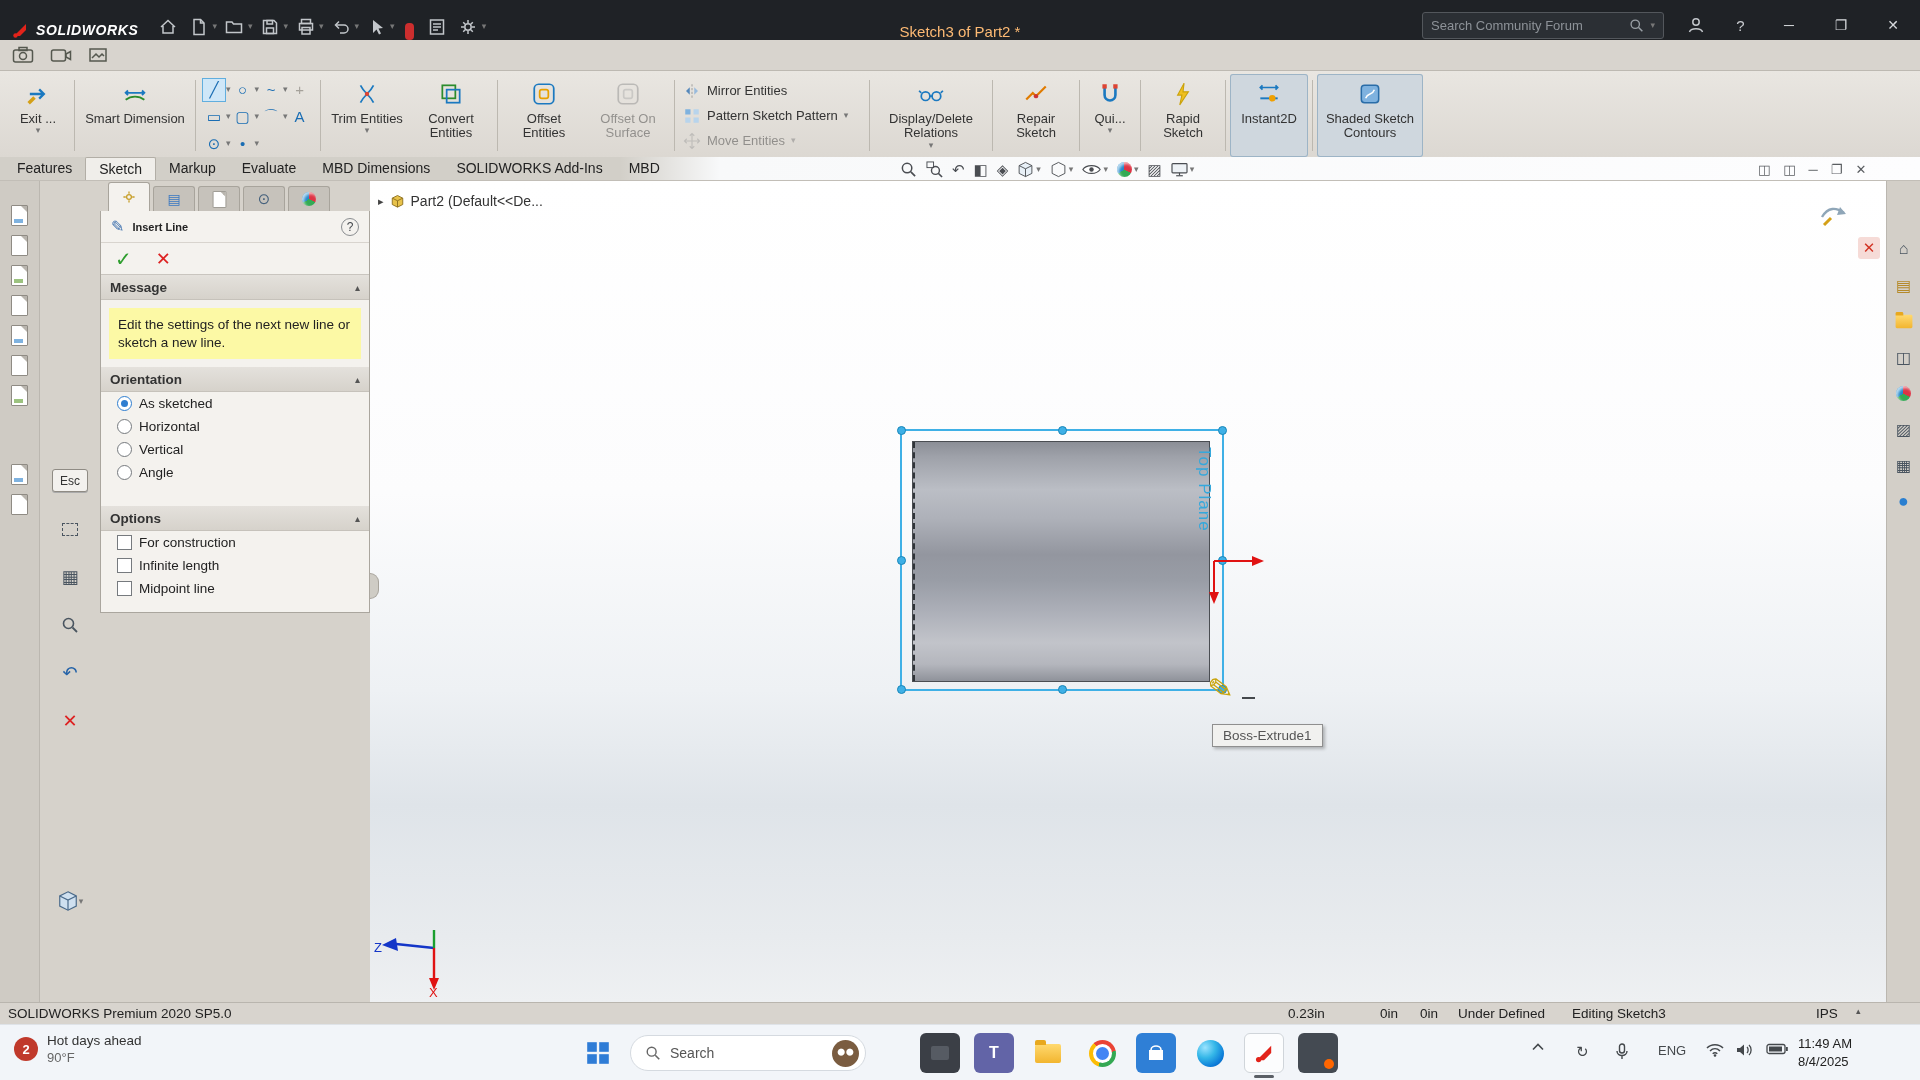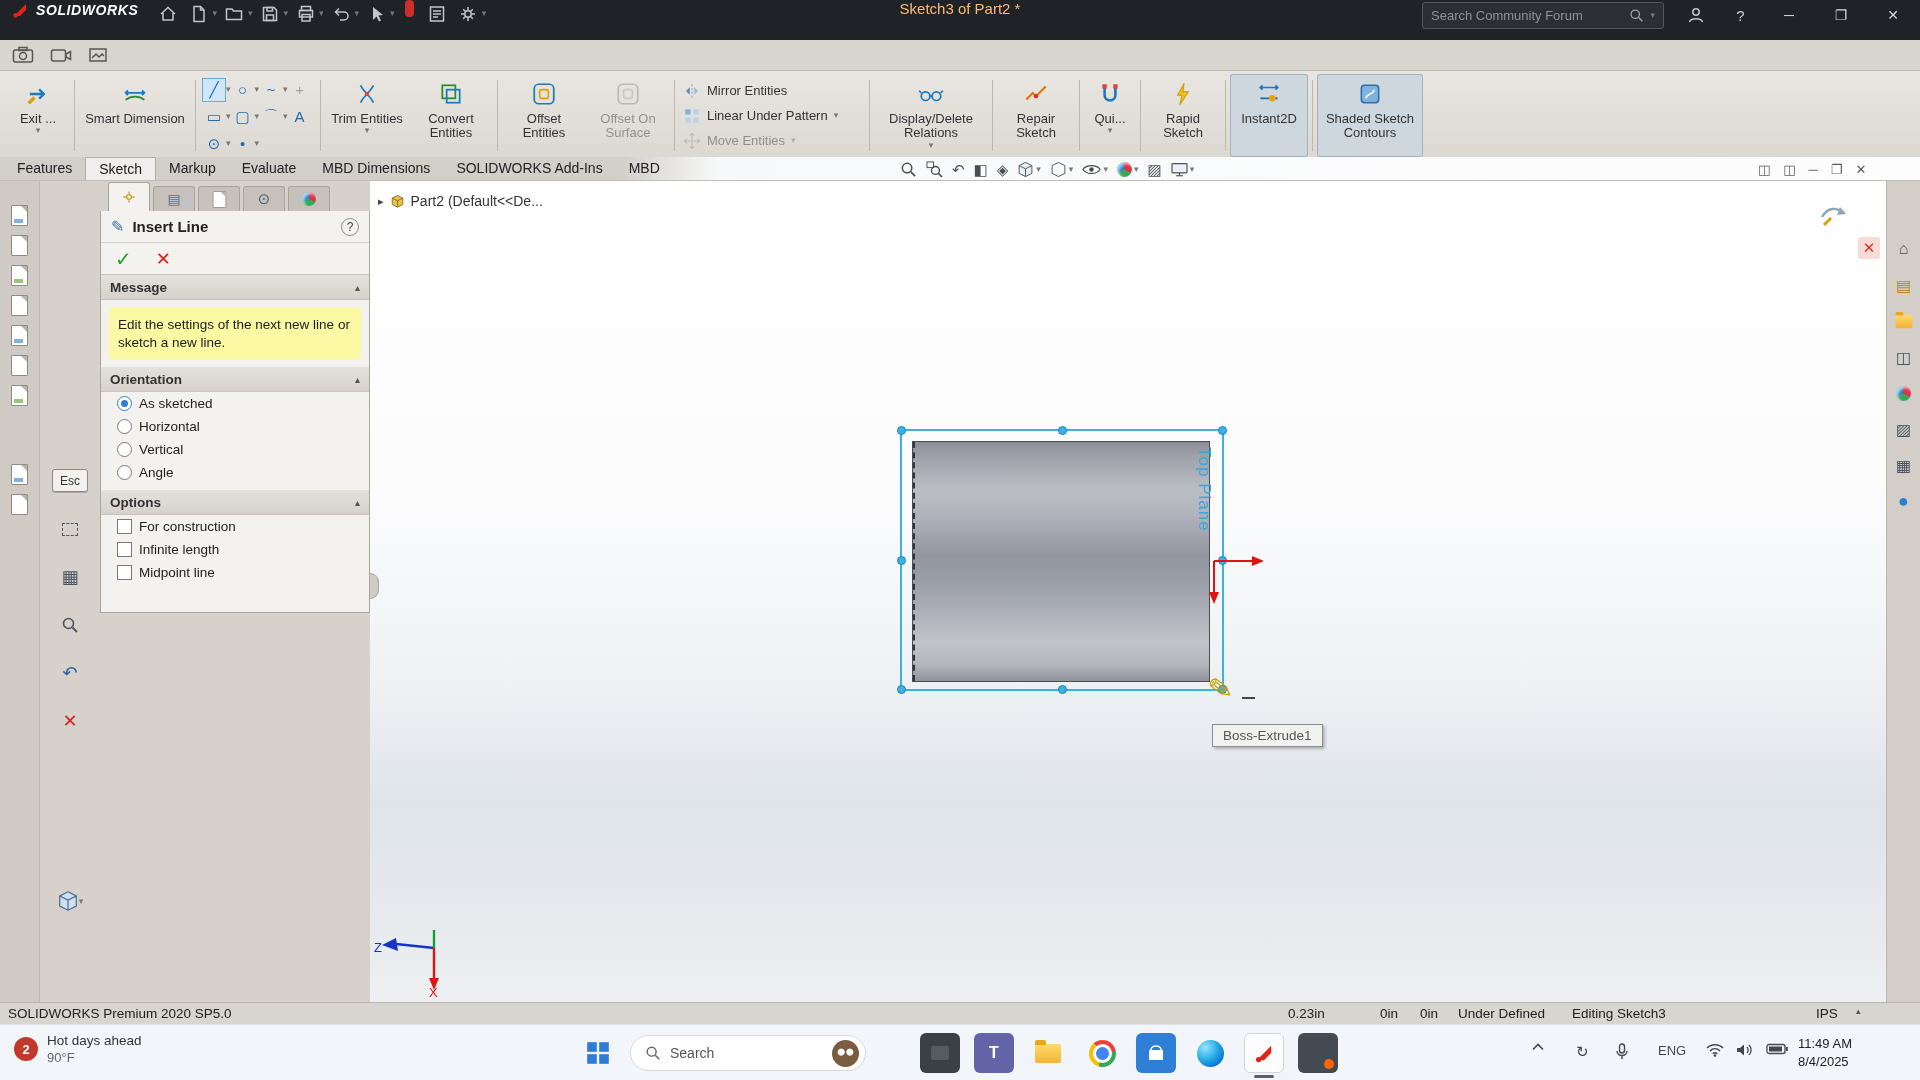--- a/index.html
+++ b/index.html
@@ -2,21 +2,21 @@
 <html><head>
 <meta charset="utf-8">
 <style>
 *{margin:0;padding:0;box-sizing:border-box}
 body{width:1920px;height:1080px;overflow:hidden;position:relative;
  font-family:"Liberation Sans","DejaVu Sans",sans-serif;font-size:14px;color:#222;background:#d6d2cb}
 svg{display:block}
 .abs{position:absolute}
 .cv{font-size:9px;color:#777;line-height:1}
 
-#titlebar{position:absolute;top:0;left:0;right:0;height:40px;background:#1f2226;display:flex;align-items:flex-start;padding:0 10px;z-index:60;color:#c9ccd0}
+#titlebar{position:absolute;top:0;left:0;right:0;height:40px;background:#1f2226;display:flex;align-items:flex-end;padding:0 10px;z-index:60;color:#c9ccd0}
 #logo{display:flex;align-items:center;gap:6px;margin-right:16px}
 #logo b{color:#fff;font-size:14px;letter-spacing:.6px;font-style:italic}
 .tb-ico{width:27px;height:27px;display:flex;align-items:center;justify-content:center;border-radius:3px}
 .tb-ico svg{stroke:#c2c6ca;fill:none;stroke-width:1.5}
 .tb-group{display:flex;align-items:center;margin-right:4px}
 #tb-title{position:absolute;left:50%;transform:translateX(-50%);font-size:15px;color:#fdba74;white-space:nowrap}
 #tb-right{margin-left:auto;display:flex;align-items:center;gap:18px}
 #tb-search{display:flex;align-items:center;width:242px;height:27px;background:#2b2f34;border:1px solid #53575c;border-radius:3px;padding:0 8px;gap:6px}
 #tb-search input{flex:1;background:transparent;border:0;outline:0;color:#cfd3d7;font-size:13px;font-family:inherit}
 #tb-search input::placeholder{color:#8d9298}
@@ -58,21 +58,21 @@
 #toolcol{position:absolute;left:40px;top:0;width:60px;height:821px;display:flex;flex-direction:column;align-items:center}
 .tico{width:30px;height:30px;display:flex;align-items:center;justify-content:center;font-size:18px;color:#4a5560}
 #esckey{width:36px;height:23px;border:1px solid #8f8b84;border-radius:3px;background:#f3f1ee;font-size:12px;color:#333;display:flex;align-items:center;justify-content:center;box-shadow:0 1px 0 #aaa}
 
 #pm{position:absolute;left:100px;top:0;width:270px;height:821px;background:#d6d2cb}
 #pm-tabs{height:30px;display:flex;align-items:flex-end;padding-left:8px;gap:3px}
 .pmtab{width:42px;height:25px;display:flex;align-items:center;justify-content:center;background:#c6c2bb;border:1px solid #a8a49c;border-bottom:0;border-radius:3px 3px 0 0}
 .pmtab.active{background:#f4f2ee;height:29px}
 #pm-body{background:#f4f2ee;border:1px solid #aaa69e;border-top:0;height:402px}
 #pm-title{height:32px;display:flex;align-items:center;gap:8px;padding:0 10px;border-bottom:1px solid #d8d4ce}
-#pm-title b{font-size:15px}
+#pm-title b{font-size:11px}
 .helpc{margin-left:auto;width:18px;height:18px;border:1px solid #8a8d90;border-radius:50%;font-size:12px;color:#44484c;display:flex;align-items:center;justify-content:center}
 #pm-confirm{height:32px;display:flex;align-items:center;gap:24px;padding:0 14px;border-bottom:1px solid #c9c5bf}
 .pm-sec{height:25px;background:linear-gradient(#e4e1dc,#d6d2cb);display:flex;align-items:center;padding:0 9px;font-weight:bold;font-size:13.5px;color:#333;border-bottom:1px solid #c6c2bb}
 .pm-sec .sc{margin-left:auto;font-size:10px;color:#555}
 #msgbox{margin:8px;background:#fcf9a5;padding:8px 9px;font-size:13.5px;line-height:1.3;color:#222}
 .pm-item{display:flex;align-items:center;gap:7px;padding:4px 0 4px 16px;font-size:13.5px}
 .rad{width:15px;height:15px;border-radius:50%;border:1px solid #767a7e;background:#fff;position:relative;flex:0 0 auto}
 .rad.on{border-color:#2f7ed0}
 .rad.on::after{content:"";position:absolute;inset:3px;border-radius:50%;background:#2f7ed0}
 .chk{width:15px;height:15px;border:1px solid #767a7e;background:#fff;flex:0 0 auto}
@@ -356,21 +356,21 @@
         </svg>
       <span>Mirror Entities</span>
     </div>
     <div class="rrow">
       <svg width="18" height="18" viewBox="0 0 24 24">
           <rect x="3" y="3" width="7" height="7" fill="#7fb2df"></rect>
           <rect x="14" y="3" width="7" height="7" fill="#b8d4ec"></rect>
           <rect x="3" y="14" width="7" height="7" fill="#b8d4ec"></rect>
           <rect x="14" y="14" width="7" height="7" fill="#b8d4ec"></rect>
         </svg>
-      <span>Linear Under Pattern</span>
+      <span>Pattern Sketch Pattern</span>
       <span class="cv">▾</span>
     </div>
     <div class="rrow dis">
       <svg width="18" height="18" viewBox="0 0 24 24">
           <path d="M12 2 V22 M2 12 H22 M9 5 L12 2 L15 5 M9 19 L12 22 L15 19 M5 9 L2 12 L5 15 M19 9 L22 12 L19 15" stroke="#999" fill="none" stroke-width="1.5"></path>
         </svg>
       <span>Move Entities</span>
       <span class="cv">▾</span>
     </div>
   </div>
@@ -604,21 +604,21 @@
         <span>Horizontal</span>
       </label>
       <label class="pm-item">
         <span class="rad"></span>
         <span>Vertical</span>
       </label>
       <label class="pm-item">
         <span class="rad"></span>
         <span>Angle</span>
       </label>
-      <div class="pm-sec" style="margin-top:6px">
+      <div class="pm-sec" style="margin-top:22px">
         <span>Options</span>
         <span class="sc">▴</span>
       </div>
       <label class="pm-item">
         <span class="chk"></span>
         <span>For construction</span>
       </label>
       <label class="pm-item">
         <span class="chk"></span>
         <span>Infinite length</span>

